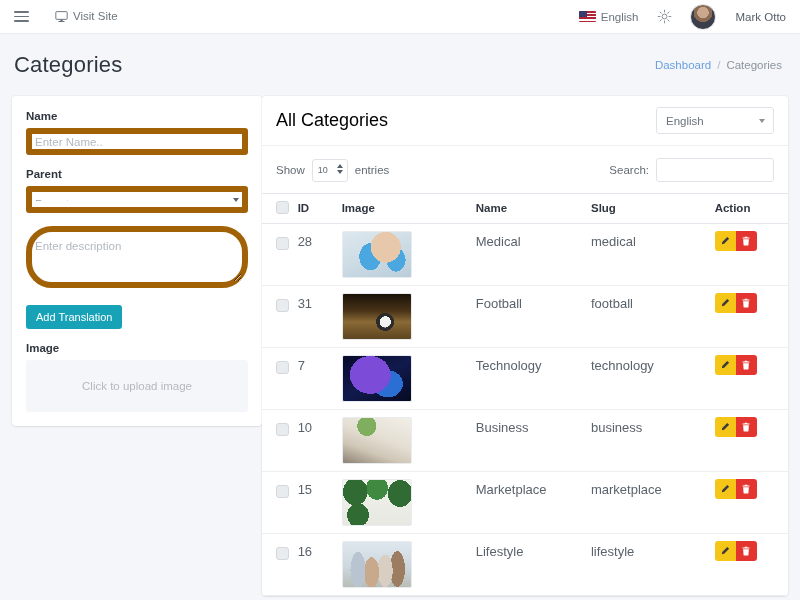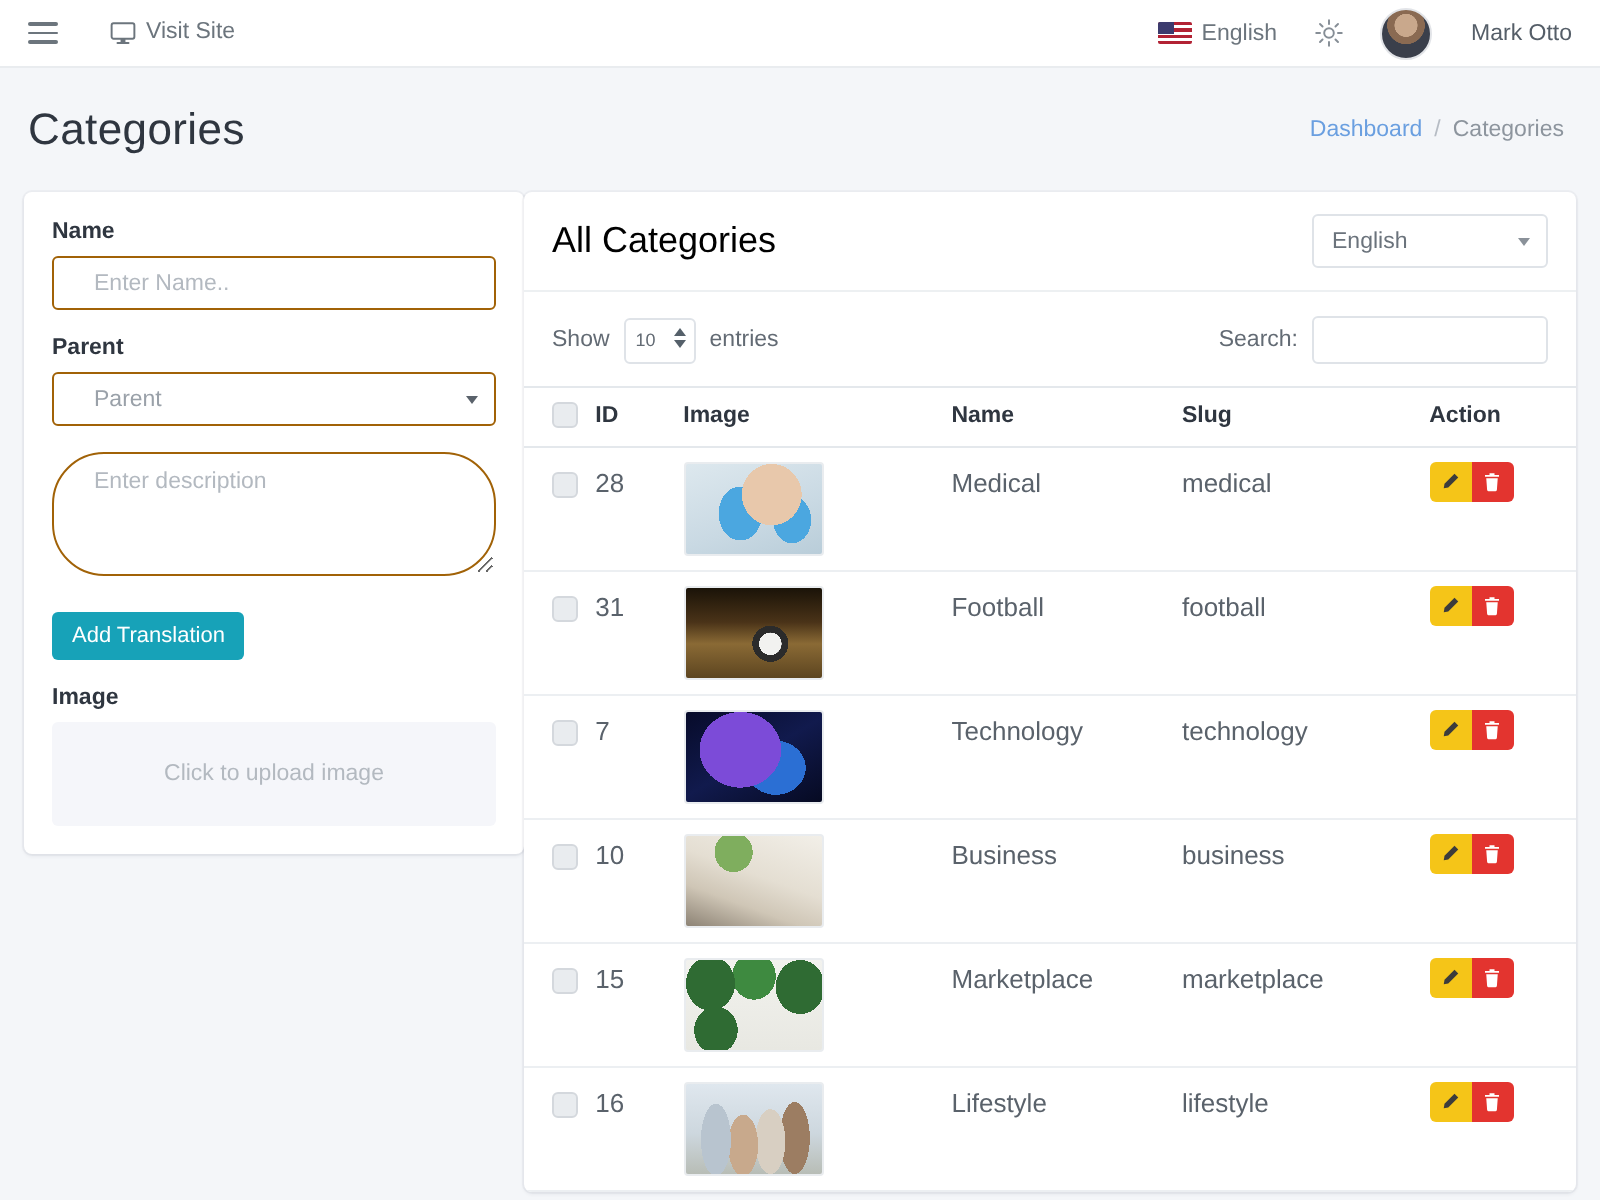--- a/index.html
+++ b/index.html
@@ -86,27 +86,27 @@
   
   .form-card { width: 250px; flex: none; overflow: hidden; }
   .form-body { padding: 14px 14px 14px 14px; }
   .field-label {
     font-size: 11.5px; font-weight: bold; color: #2f3640;
     margin-bottom: 6px; display: block;
   }
   .field-group { margin-bottom: 13px; }
   .ctl {
     width: 100%;
-    border: 1px solid #a16207;
+    border: 6px solid #a16207;
     border-radius: 3px;
     background: #fff;
     font-family: "Liberation Sans", sans-serif;
     font-size: 11.5px;
     color: #5a626b;
-    padding: 6px 20px;
+    padding: 6px 3px;
     outline: none;
   }
   .ctl::placeholder { color: #b3b9c0; }
   input.ctl { height: 27px; }
   .select-wrap { position: relative; }
   .select-wrap::after {
     content: "";
     position: absolute; right: 9px; top: 12px;
     border-left: 3.5px solid transparent;
     border-right: 3.5px solid transparent;

